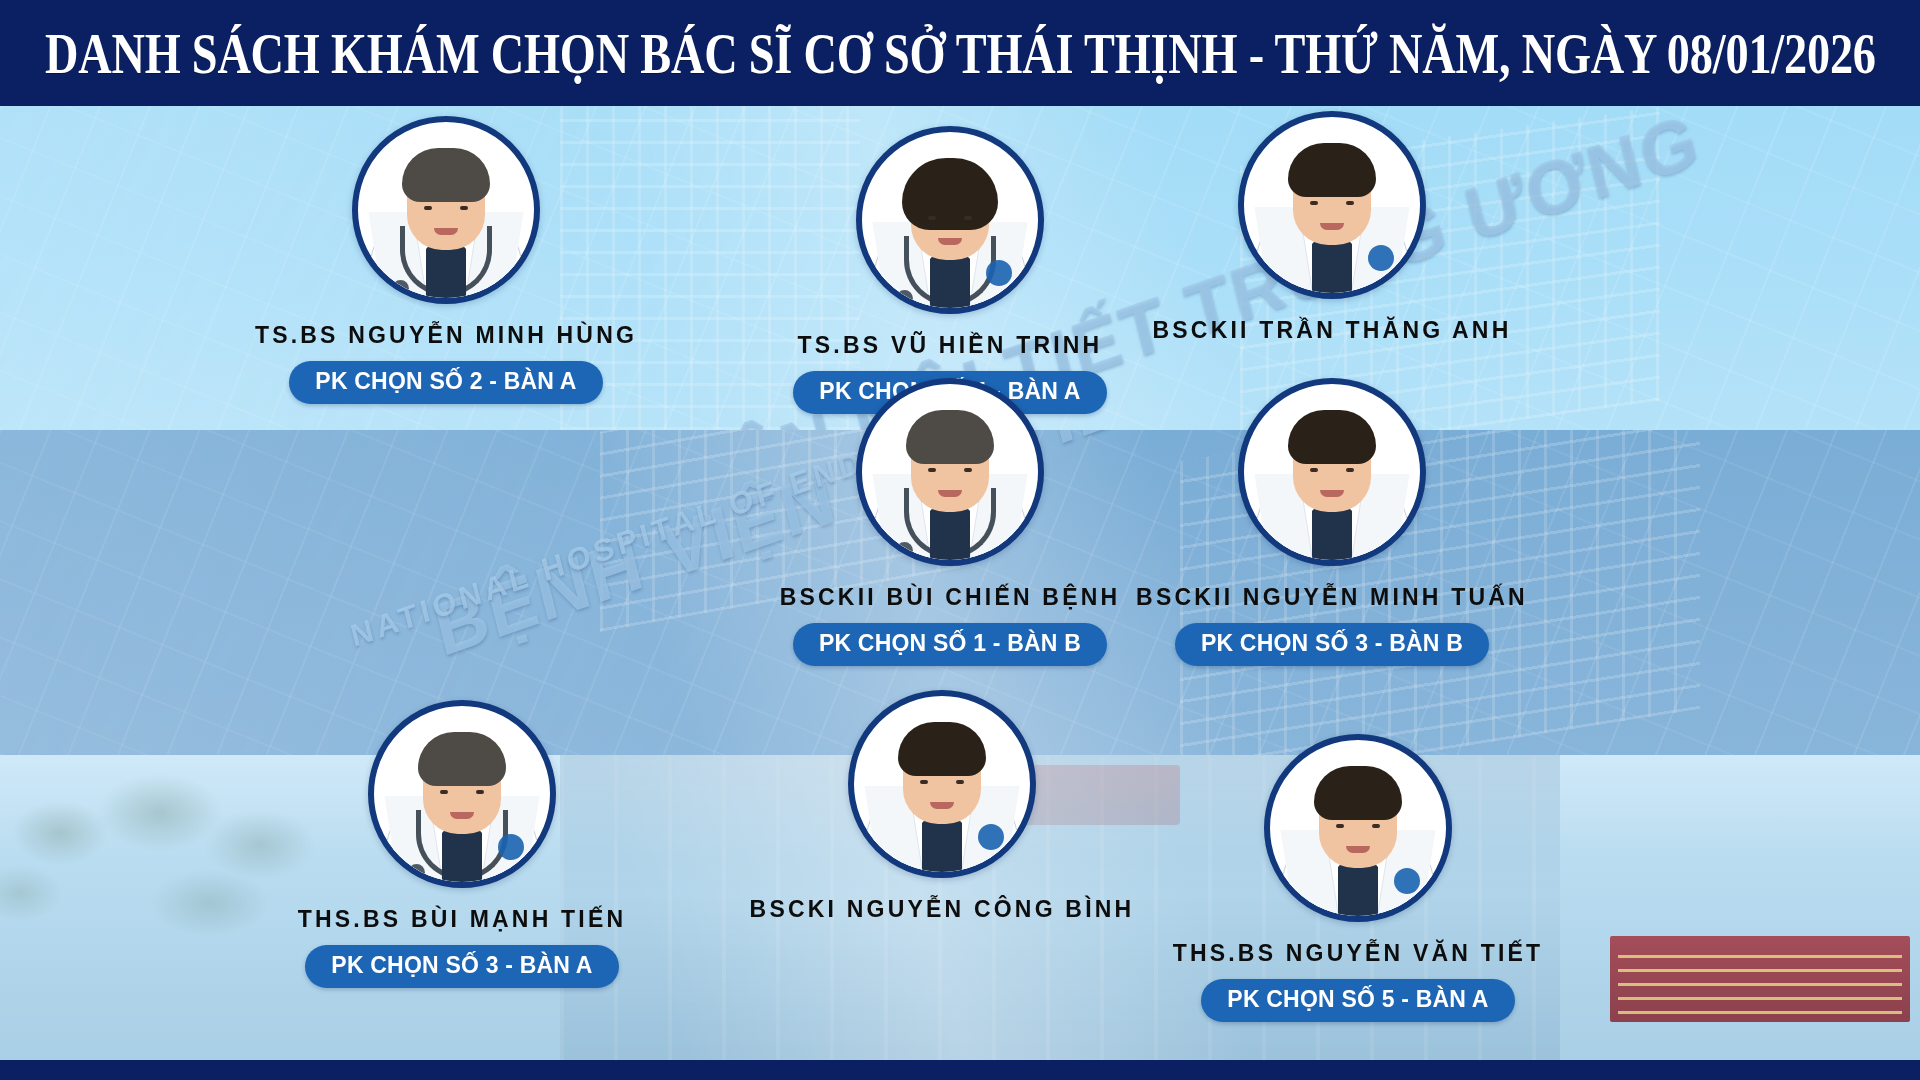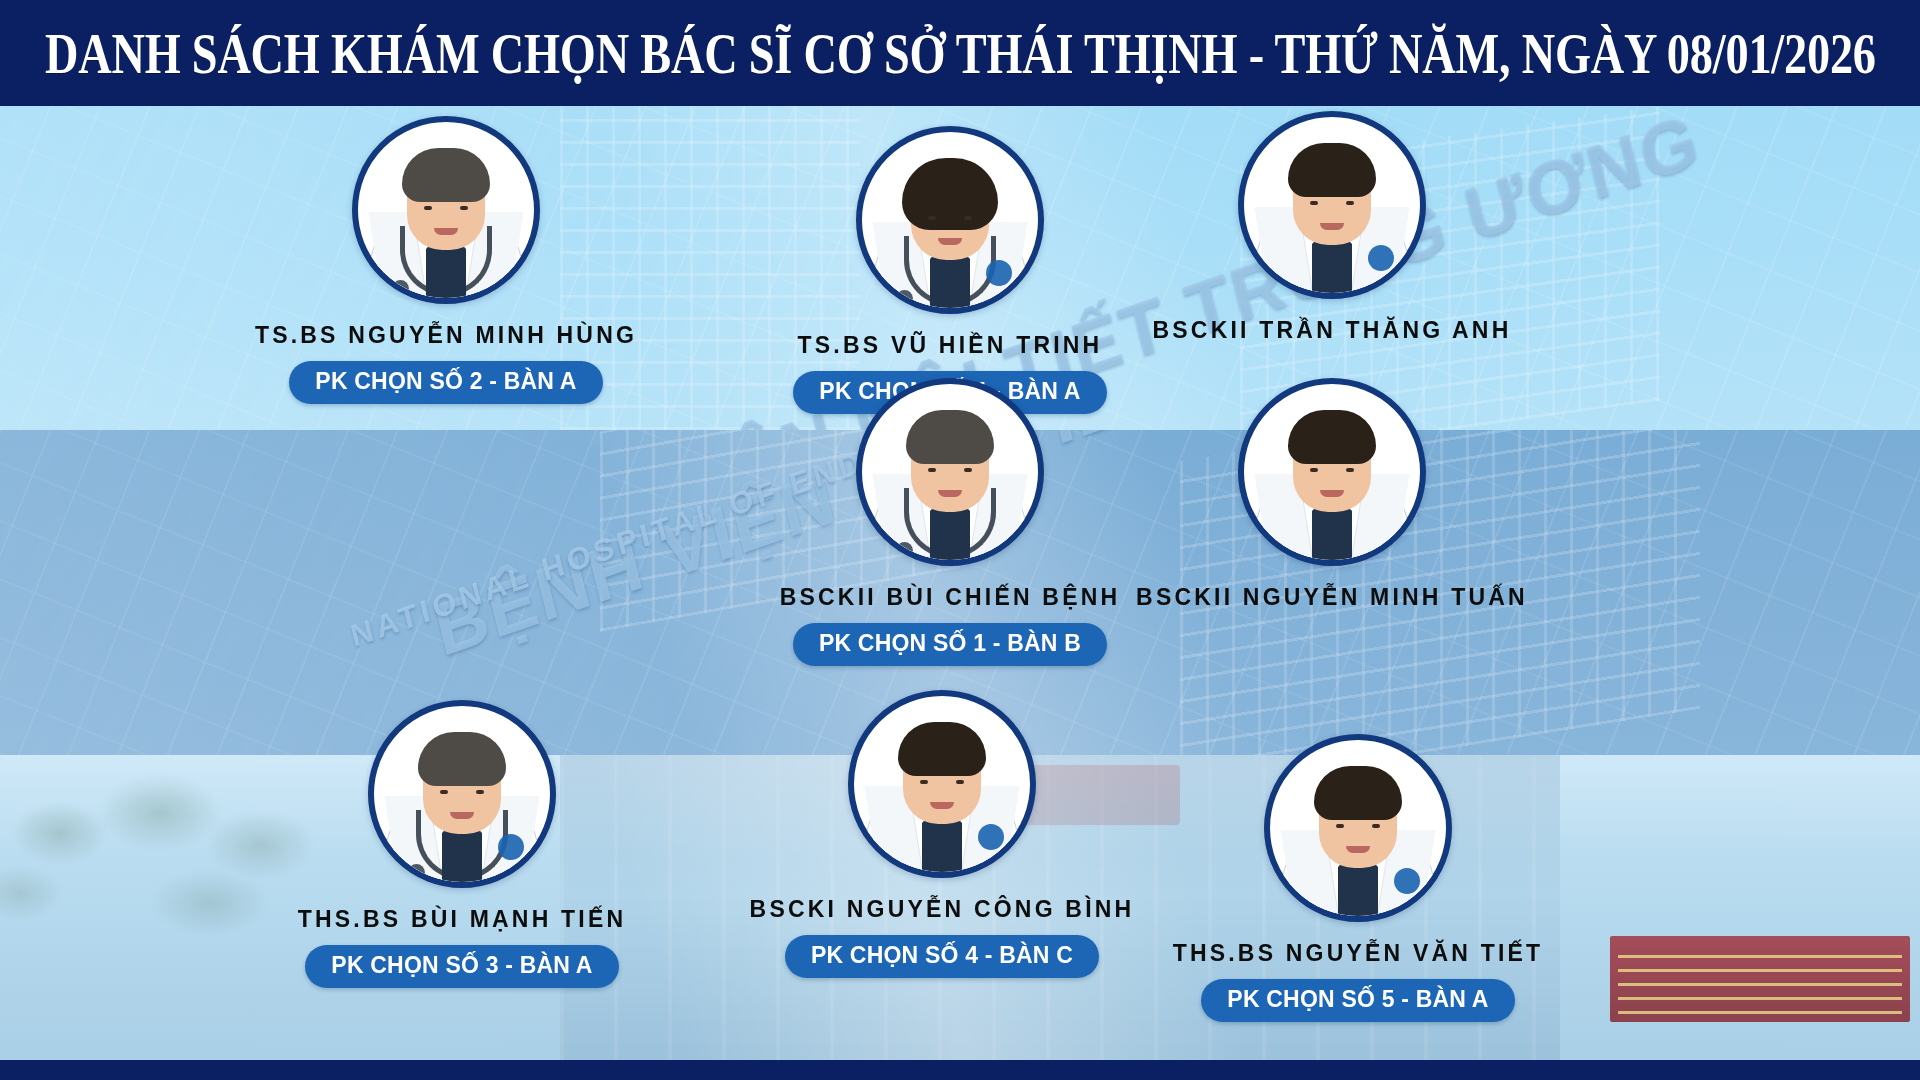--- a/index.html
+++ b/index.html
@@ -380,20 +380,21 @@
             <div class="shirt"></div>
             <div class="neck"></div>
             <div class="head"></div>
             <div class="hair"></div>
             <div class="eye l"></div>
             <div class="eye r"></div>
             <div class="mouth"></div>
           </div>
       </div>
       <div class="dname">BSCKII NGUYỄN MINH TUẤN</div>
+      <div class="badge">PK CHỌN SỐ 3 - BÀN B</div>
     </div>
 
     <div class="card" style="left:202px; top:594px;">
       <div class="avatar">
         <div class="ph">
             <div class="coat"></div>
             <div class="stetho"></div>
             <div class="shirt"></div>
             <div class="neck"></div>
             <div class="head"></div>
@@ -416,21 +417,20 @@
             <div class="neck"></div>
             <div class="head"></div>
             <div class="hair"></div>
             <div class="eye l"></div>
             <div class="eye r"></div>
             <div class="mouth"></div>
             <div class="logo"></div>
           </div>
       </div>
       <div class="dname">BSCKI NGUYỄN CÔNG BÌNH</div>
-      <div class="badge">PK CHỌN SỐ 4 - BÀN C</div>
     </div>
 
     <div class="card" style="left:1098px; top:628px;">
       <div class="avatar">
         <div class="ph">
             <div class="coat"></div>
             <div class="shirt"></div>
             <div class="neck"></div>
             <div class="head"></div>
             <div class="hair"></div>

